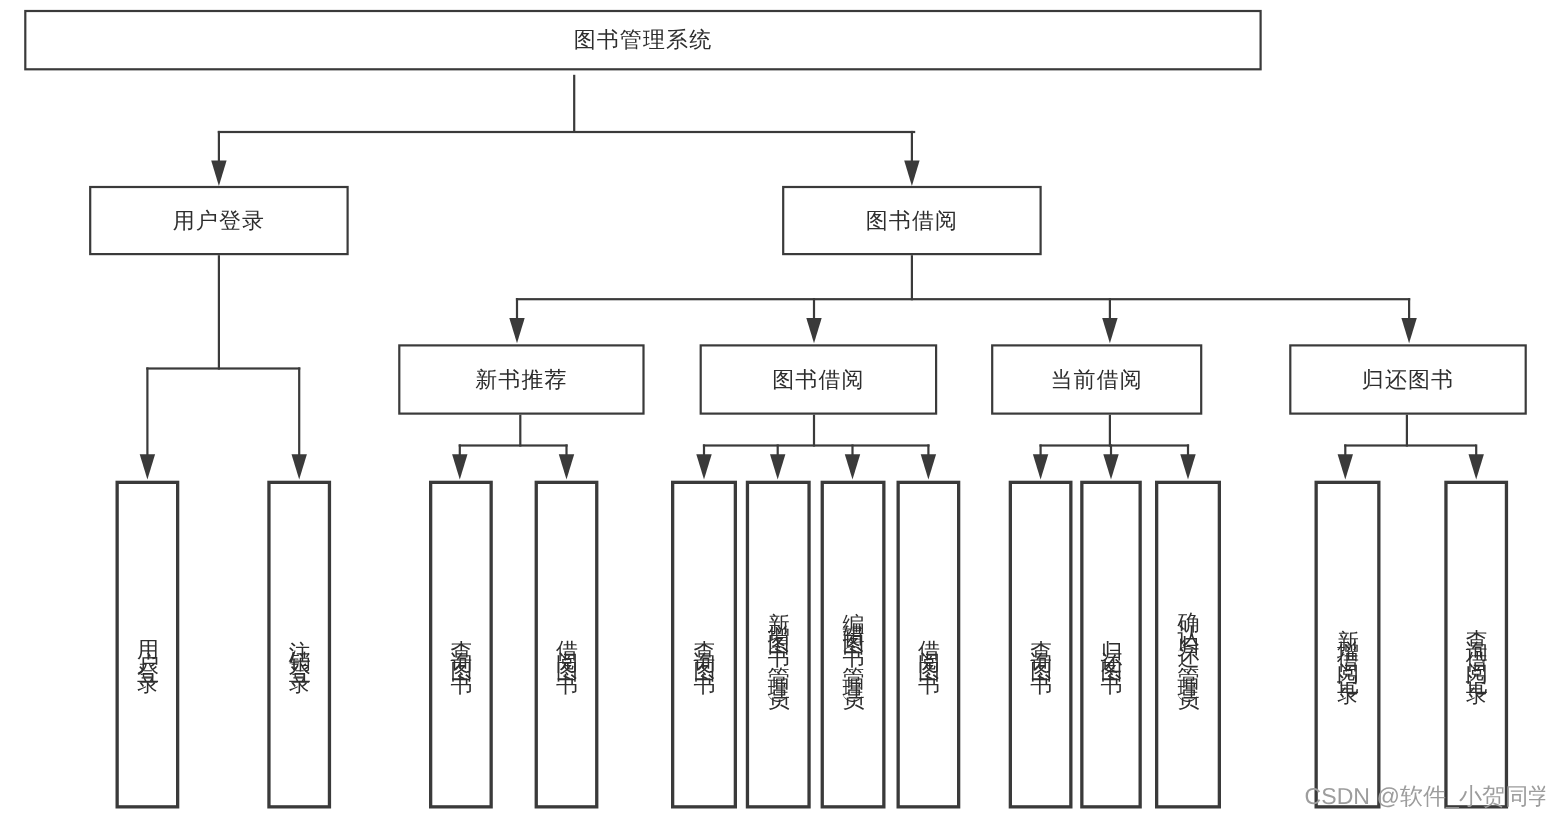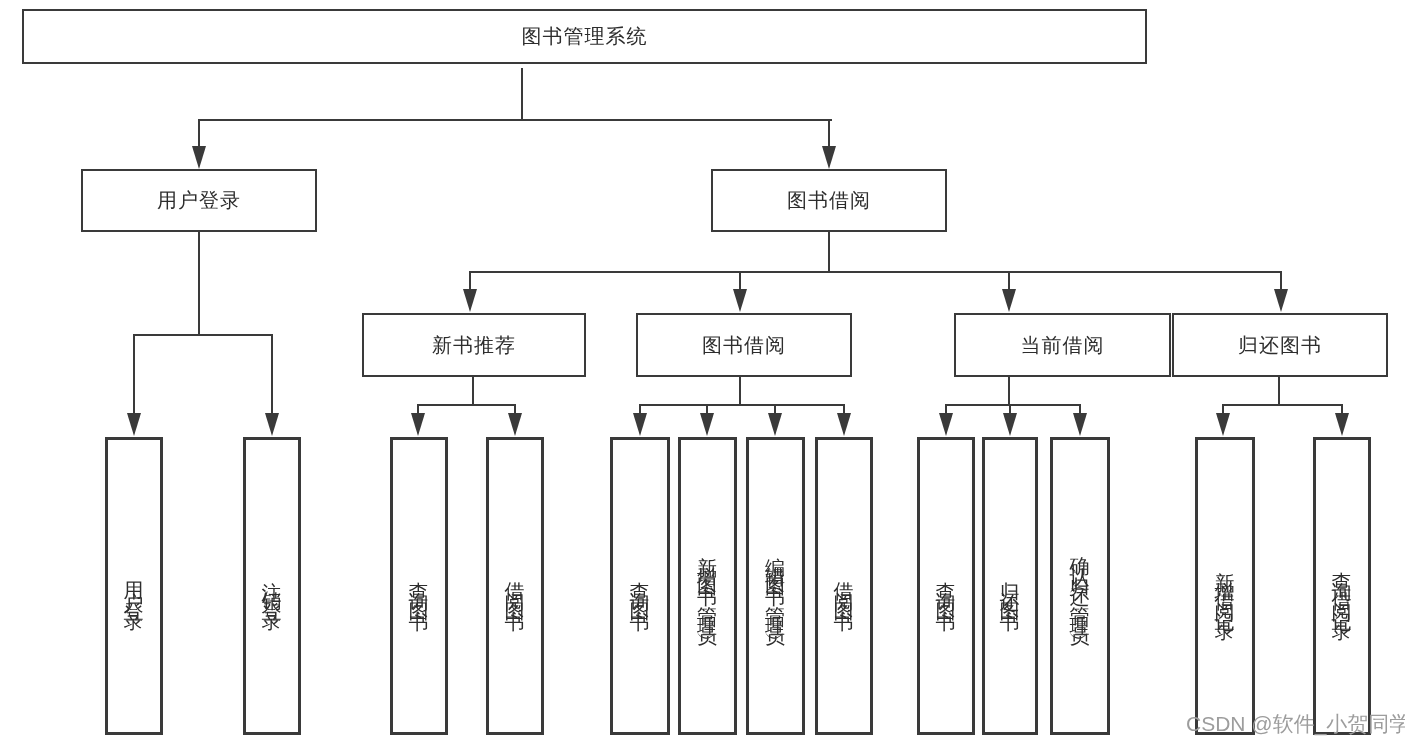--- a/index.html
+++ b/index.html
@@ -110,21 +110,21 @@
   <div class="box l2" style="left:711px;width:236px">
     <span class="hlabel">图书借阅</span>
   </div>
 
   <div class="box l3" style="left:362px;width:224px">
     <span class="hlabel">新书推荐</span>
   </div>
   <div class="box l3" style="left:636px;width:216px">
     <span class="hlabel">图书借阅</span>
   </div>
-  <div class="box l3" style="left:954px;width:217px">
+  <div class="box l3" style="left:901px;width:192px">
     <span class="hlabel">当前借阅</span>
   </div>
   <div class="box l3" style="left:1172px;width:216px">
     <span class="hlabel">归还图书</span>
   </div>
 
   <div class="vbox" style="left:105px;width:58px">
     <span class="vtext">用户登录</span>
   </div>
   <div class="vbox" style="left:243px;width:58px">

